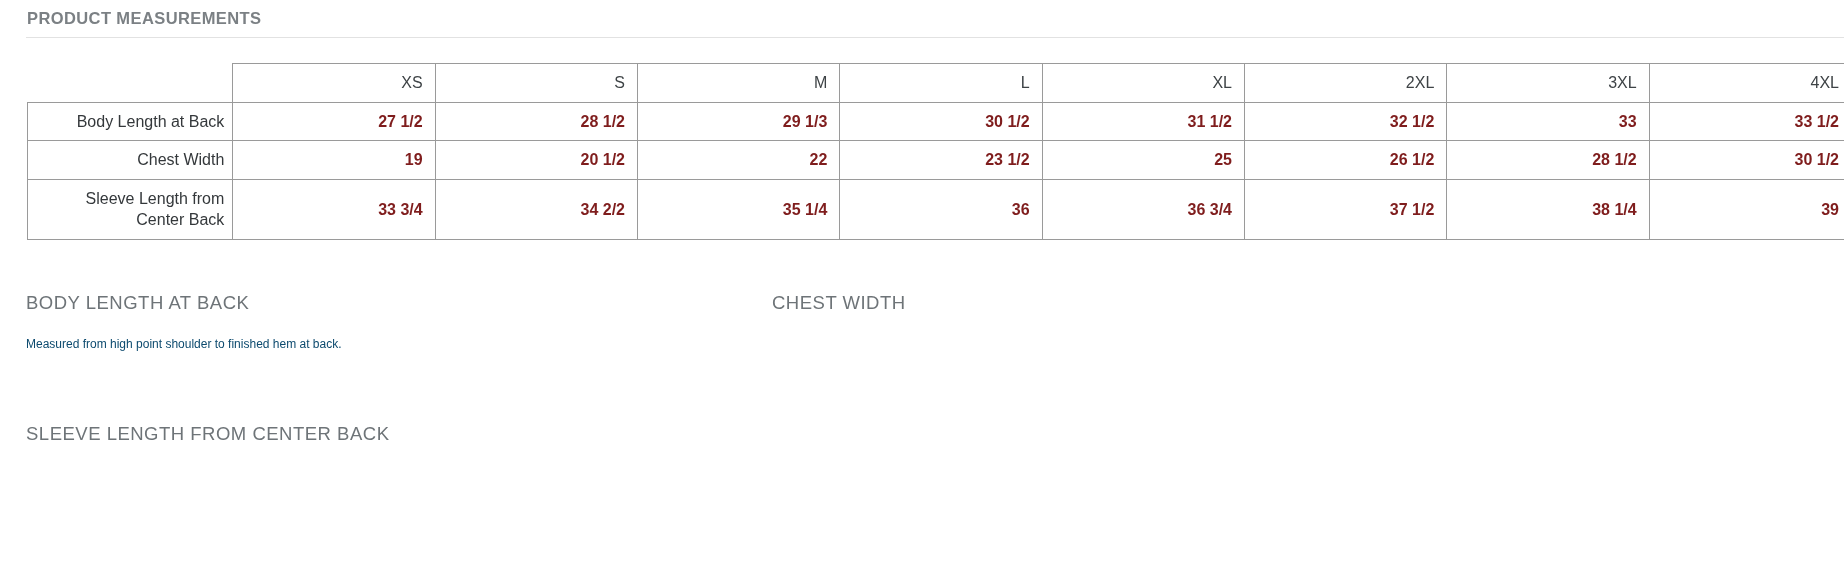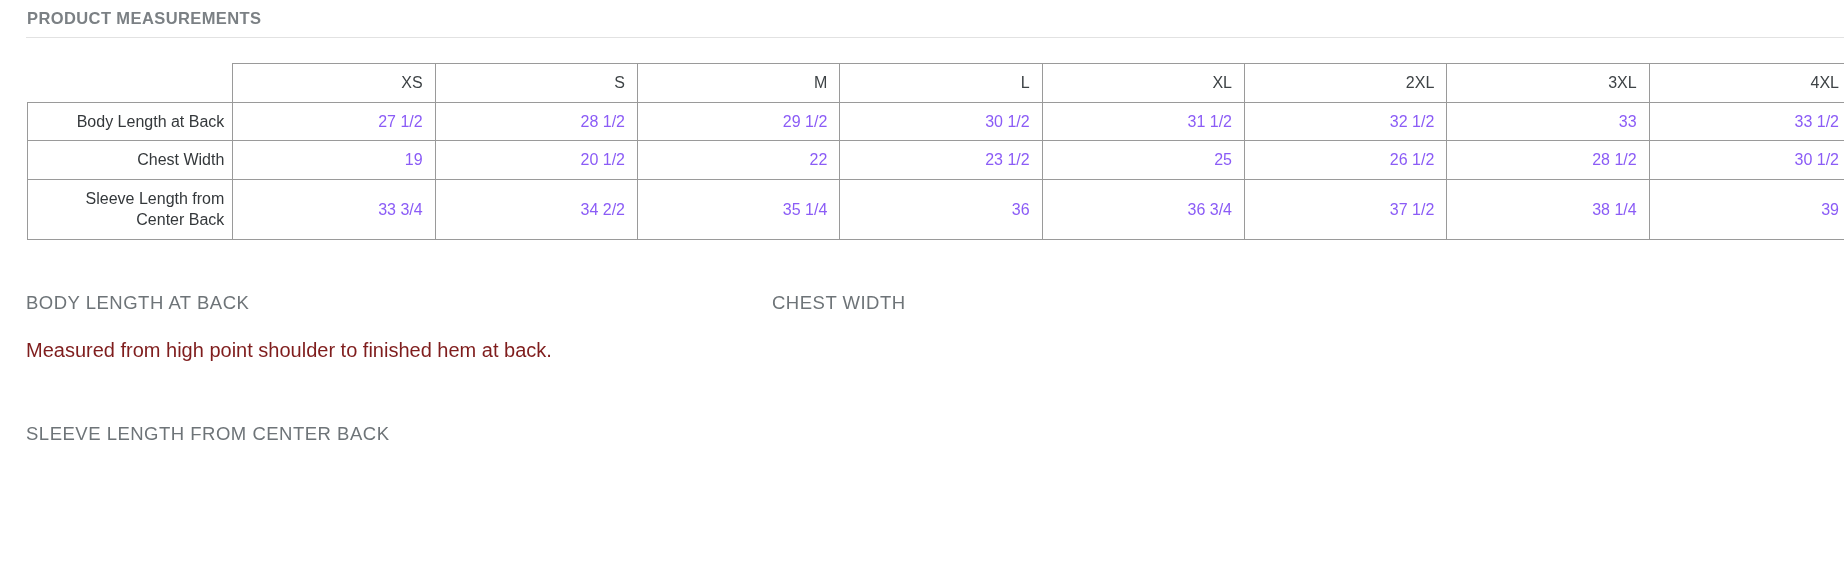--- a/index.html
+++ b/index.html
@@ -61,44 +61,45 @@
     color: #3e4346;
     font-size: 16px;
   }
   table.measurements tbody th {
     color: #34383b;
     font-size: 16px;
     padding-left: 13px;
     padding-right: 8px;
   }
   table.measurements tbody td {
-    color: #8b5cf6;
+    color: #7f1d1d;
     font-size: 16px;
+    font-weight: bold;
   }
   .defs {
     margin-top: 52px;
     display: block;
     position: relative;
   }
   .def-block {
     position: absolute;
   }
   .def-block.b1 { left: 0px; top: 0px; width: 720px; }
   .def-block.b2 { left: 746px; top: 0px; width: 760px; }
   .def-block.b3 { left: 0px; top: 131px; width: 900px; }
   .def-title {
     font-size: 18.5px;
     letter-spacing: 0.5px;
     color: #6e7478;
     font-weight: normal;
     margin: 0 0 23px 0;
   }
   .def-text {
-    font-size: 20px;
-    color: #7f1d1d;
+    font-size: 12px;
+    color: #0c4a6e;
     margin: 0;
     line-height: 1.3;
   }
 </style>
 </head>
 <body>
 
 <div class="page">
 
   <div class="section-title">PRODUCT MEASUREMENTS</div>
@@ -127,21 +128,21 @@
         <th>2XL</th>
         <th>3XL</th>
         <th>4XL</th>
       </tr>
     </thead>
     <tbody>
       <tr>
         <th>Body Length at Back</th>
         <td>27 1/2</td>
         <td>28 1/2</td>
-        <td>29 1/2</td>
+        <td>29 1/3</td>
         <td>30 1/2</td>
         <td>31 1/2</td>
         <td>32 1/2</td>
         <td>33</td>
         <td>33 1/2</td>
       </tr>
       <tr>
         <th>Chest Width</th>
         <td>19</td>
         <td>20 1/2</td>

